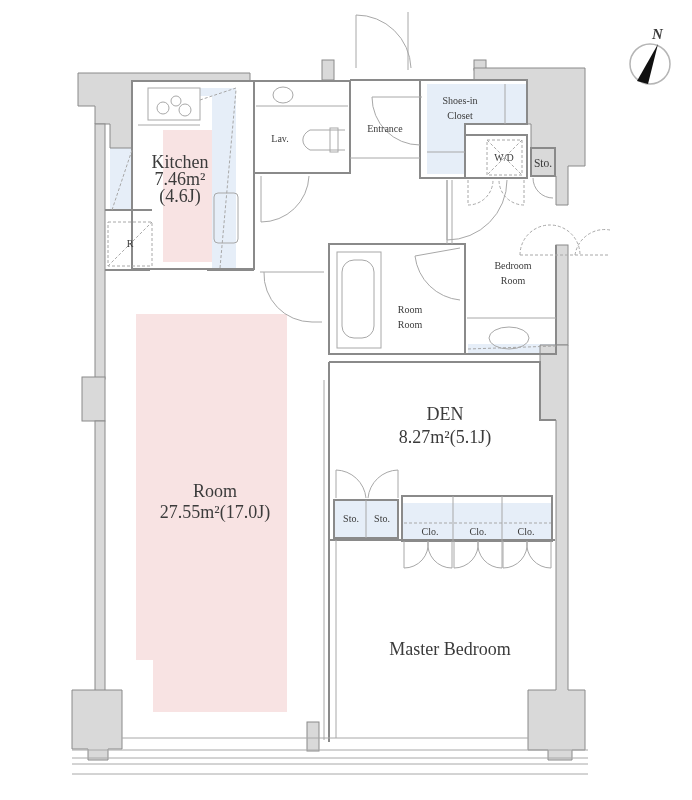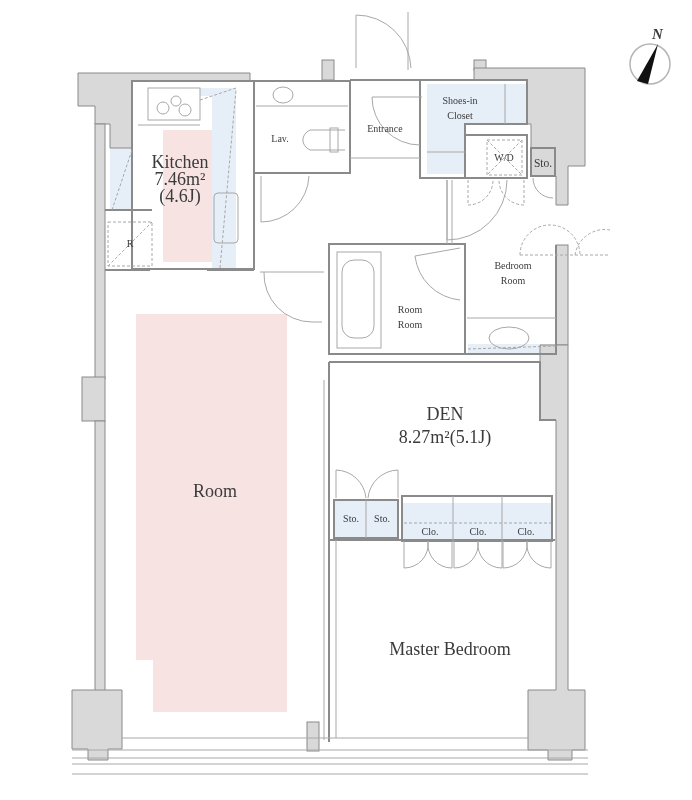--- a/index.html
+++ b/index.html
@@ -190,20 +190,21 @@
 <div class="lbl sm" style="left:385px;top:302px;width:50px;">
   <span>Room</span>
   <span>Room</span>
 </div>
 <div class="lbl" style="left:390px;top:406px;width:110px;">
   <span style="margin-bottom:6px;">DEN</span>
   <span>8.27m²(5.1J)</span>
 </div>
 <div class="lbl" style="left:140px;top:481px;width:150px;line-height:21px;">
   <span>Room</span>
+  <span>27.55m²(17.0J)</span>
 </div>
 <div class="lbl sm" style="left:335px;top:511px;width:32px;">Sto.</div>
 <div class="lbl sm" style="left:366px;top:511px;width:32px;">Sto.</div>
 <div class="lbl sm" style="left:408px;top:524px;width:44px;">Clo.</div>
 <div class="lbl sm" style="left:456px;top:524px;width:44px;">Clo.</div>
 <div class="lbl sm" style="left:504px;top:524px;width:44px;">Clo.</div>
 <div class="lbl" style="left:375px;top:622px;width:150px;line-height:22px;margin-top:16px;">
   <span>Master Bedroom</span>
 </div>
 

